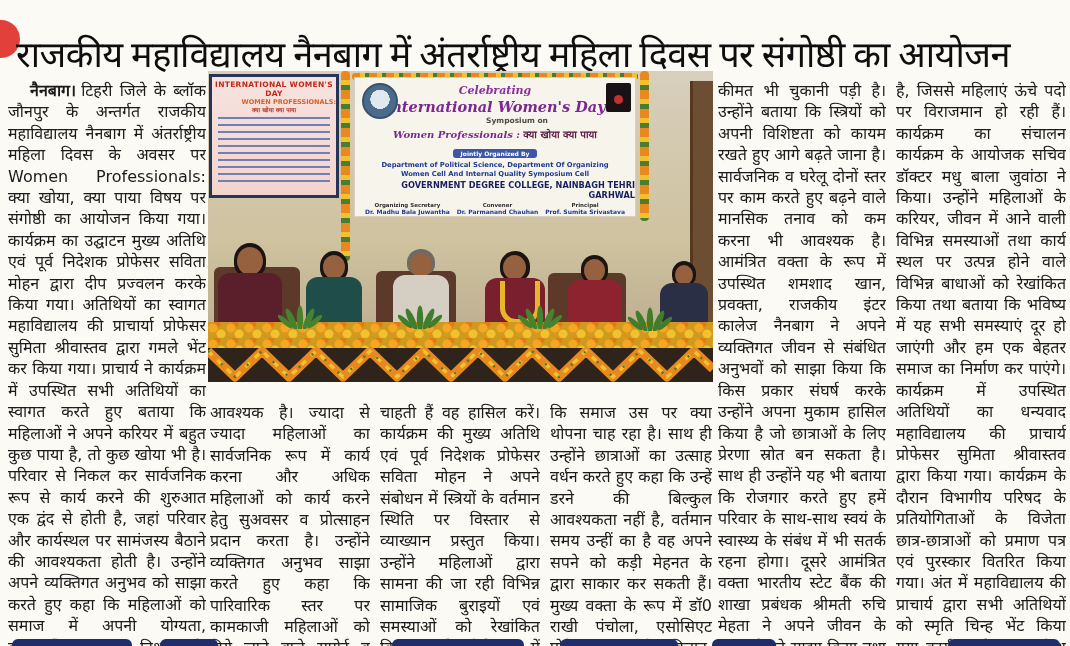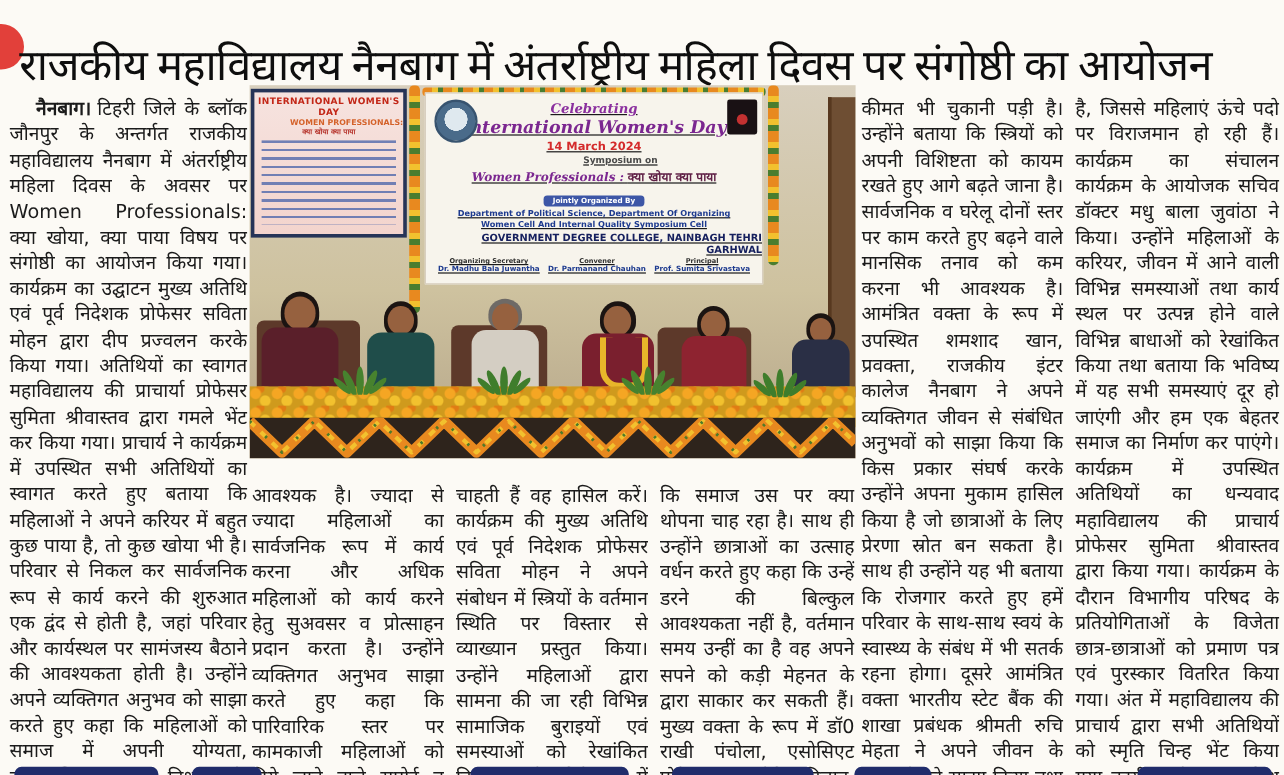--- a/index.html
+++ b/index.html
@@ -45,22 +45,22 @@
   .slide-l3{font-size:6px;font-weight:bold;color:#b5322a;text-align:center;margin-bottom:3px;}
   .slide-body{margin:2px 6px;height:70px;
     background:repeating-linear-gradient(to bottom, rgba(90,111,174,.85) 0 2px, transparent 2px 7px);
   }
 
   
   .garland-v{position:absolute;width:9px;border-radius:4px;
     background:repeating-linear-gradient(to bottom,#e8891f 0 9px,#f2c12e 9px 14px,#4a7d2f 14px 19px);}
 
   
-  .banner{position:absolute;left:146px;top:6px;width:282px;height:160px;
-    background:#f7f4ec;border:1px solid #d8cfc0;box-sizing:border-box;text-align:center;text-decoration:underline;}
+  .banner{position:absolute;left:146px;top:6px;width:282px;height:140px;
+    background:#f7f4ec;border:1px solid #d8cfc0;box-sizing:border-box;text-align:center;}
   .banner-garland-top{position:absolute;left:144px;top:2px;width:286px;height:7px;border-radius:3px;
     background:repeating-linear-gradient(to right,#e8891f 0 8px,#f2c12e 8px 13px,#4a7d2f 13px 17px);}
   .b-celebrating{font-family:"DejaVu Serif", serif;font-style:italic;font-weight:bold;color:#8a2f9e;font-size:11px;margin-top:6px;}
   .b-title{font-family:"DejaVu Serif", serif;font-style:italic;font-weight:bold;color:#7b2790;font-size:14.5px;margin-top:1px;}
   .b-date{color:#d42b2b;font-weight:bold;font-size:9.5px;margin-top:2px;}
   .b-symposium{color:#4a4a4a;font-weight:bold;font-size:7.5px;margin-top:1px;padding-left:44px;}
   .b-topic{margin-top:2px;font-size:10px;}
   .b-topic .en{font-family:"DejaVu Serif", serif;font-style:italic;font-weight:bold;color:#7b2790;}
   .b-topic .hi{font-weight:bold;color:#5e1f45;}
   .b-jointly{display:inline-block;background:#3d56a6;color:#fff;font-weight:bold;font-size:6px;
@@ -120,21 +120,20 @@
     </div>
   </div>
 
   <div class="garland-v" style="left:133px;top:0;height:190px;"></div>
   <div class="garland-v" style="left:432px;top:0;height:150px;"></div>
 
   <div class="banner-garland-top"></div>
   <div class="banner">
     <div class="b-celebrating">Celebrating</div>
     <div class="b-title">International Women's Day</div>
-    <div class="b-date">14 March 2024</div>
     <div class="b-symposium">Symposium on</div>
     <div class="b-topic">
       <span class="en">Women Professionals :</span>
       <span class="hi">क्या खोया क्या पाया</span>
     </div>
     <div><span class="b-jointly">Jointly Organized By</span></div>
     <div class="b-dept">Department of Political Science, Department Of Organizing</div>
     <div class="b-dept">Women Cell And Internal Quality Symposium Cell</div>
     <div class="b-college">GOVERNMENT DEGREE COLLEGE, NAINBAGH TEHRI GARHWAL</div>
     <div class="b-footer">

